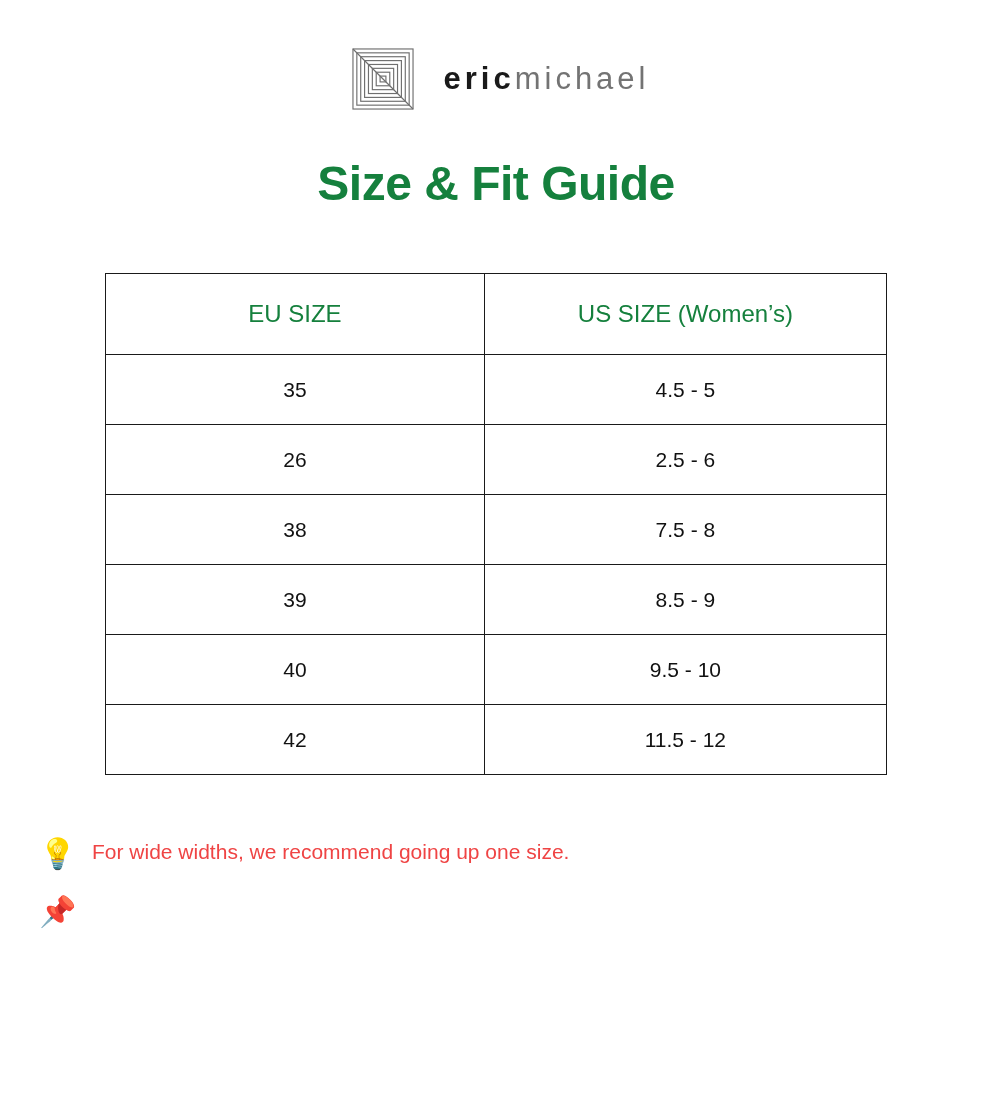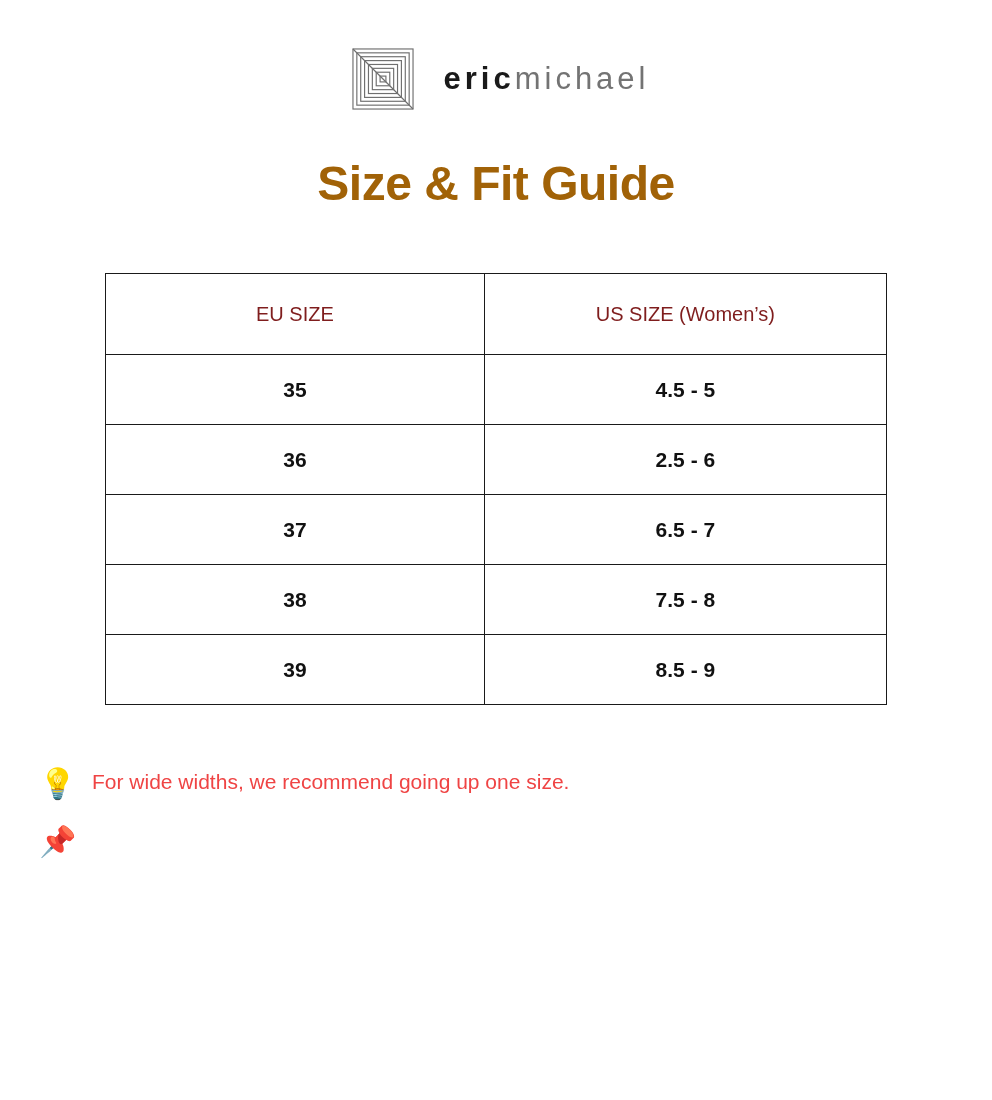--- a/index.html
+++ b/index.html
@@ -56,44 +56,44 @@
     font-weight: 400;
   }
 
   
   .page-title {
     text-align: center;
     font-size: 48px;
     font-weight: 700;
     letter-spacing: -0.5px;
     margin: 44px 0 1px 0;
-    color: #a16207;
+    color: #15803d;
   }
 
   
   .table-wrap {
     margin: 62px auto 0 auto;
     width: 782px;
   }
   table.size-table {
     border-collapse: collapse;
     width: 100%;
     table-layout: fixed;
   }
   table.size-table th,
   table.size-table td {
     border: 1px solid #1a1a1a;
     text-align: center;
-    font-weight: 700;
+    font-weight: 400;
   }
   table.size-table th {
-    font-size: 20px;
+    font-size: 24px;
     height: 78px;
     font-weight: 400;
-    color: #7f1d1d;
+    color: #15803d;
   }
   table.size-table td {
     font-size: 21px;
     height: 67px;
     color: #111111;
   }
   table.size-table col.col-eu { width: 48.5%; }
   table.size-table col.col-us { width: 51.5%; }
 
   
@@ -162,34 +162,38 @@
           <th>EU SIZE</th>
           <th>US SIZE (Women’s)</th>
         </tr>
       </thead>
       <tbody>
         <tr>
           <td>35</td>
           <td>4.5 - 5</td>
         </tr>
         <tr>
-          <td>36</td>
+          <td>26</td>
           <td>2.5 - 6</td>
-        </tr>
-        <tr>
-          <td>37</td>
-          <td>6.5 - 7</td>
         </tr>
         <tr>
           <td>38</td>
           <td>7.5 - 8</td>
         </tr>
         <tr>
           <td>39</td>
           <td>8.5 - 9</td>
+        </tr>
+        <tr>
+          <td>40</td>
+          <td>9.5 - 10</td>
+        </tr>
+        <tr>
+          <td>42</td>
+          <td>11.5 - 12</td>
         </tr>
       </tbody>
     </table>
   </div>
 
   <div class="notes">
     <div class="note">
       <span class="note-icon">💡</span>
       <span class="note-text">For wide widths, we recommend going up one size.</span>
     </div>

